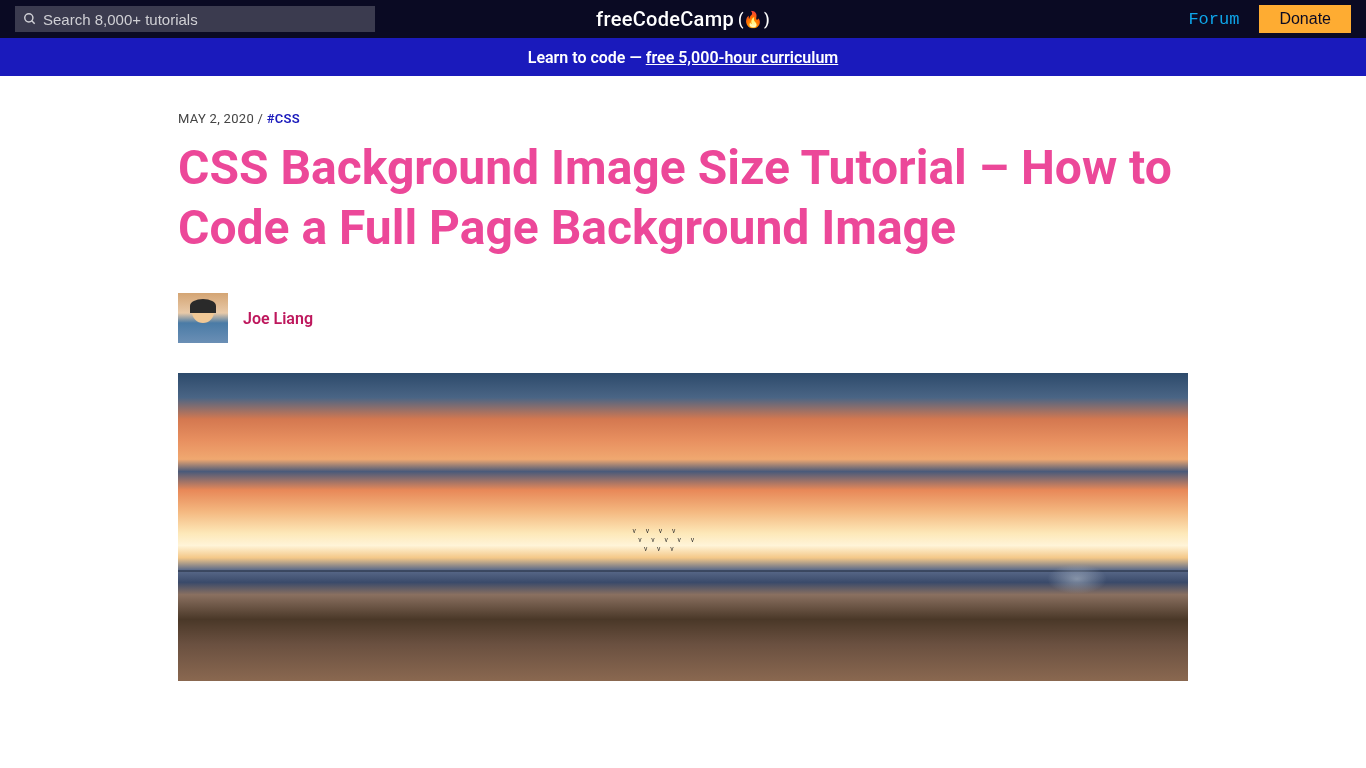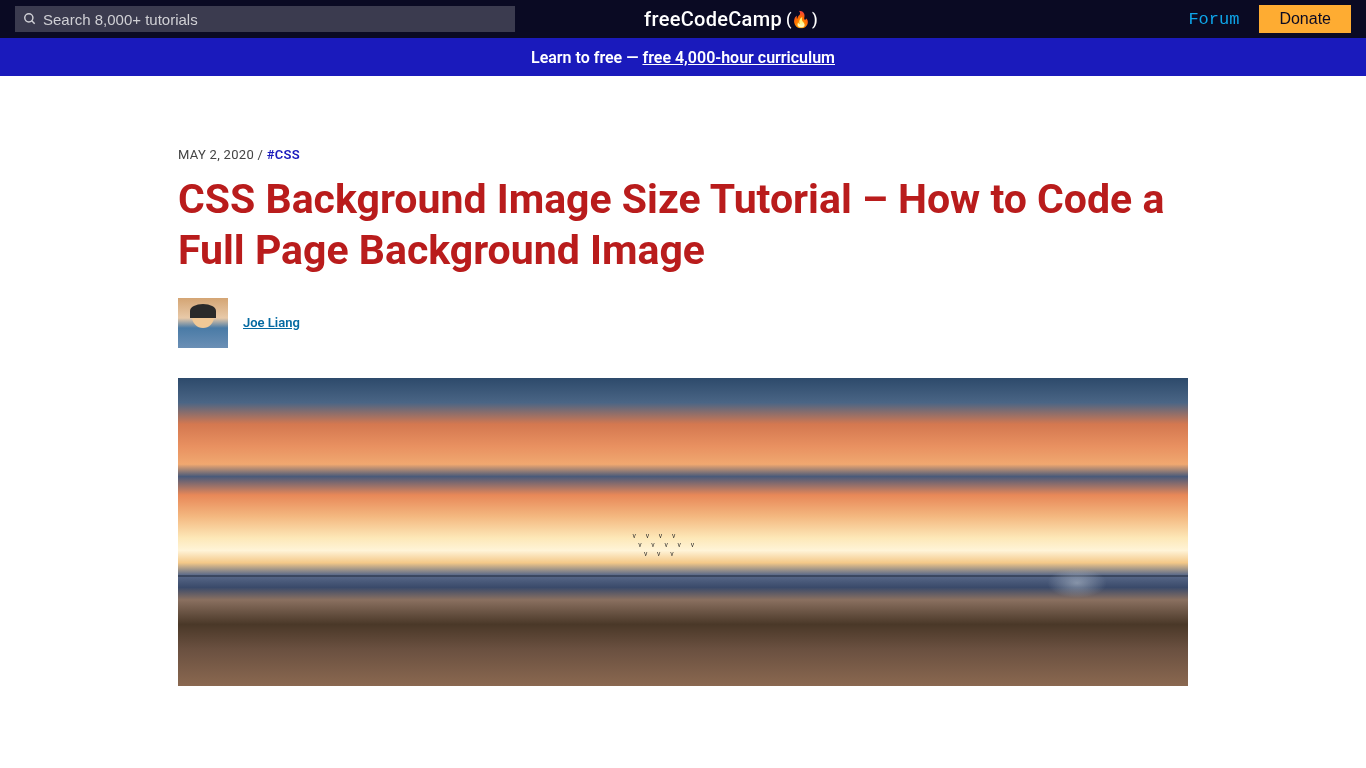--- a/index.html
+++ b/index.html
@@ -19,21 +19,21 @@
       display: flex;
       align-items: center;
       padding: 0 15px;
       position: relative;
     }
     .search-wrapper {
       display: flex;
       align-items: center;
       background: #3b3b4f;
       padding: 4px 8px;
-      width: 500px;
+      width: 360px;
       height: 26px;
     }
     .search-icon {
       color: #d0d0d5;
       margin-right: 6px;
       display: flex;
       align-items: center;
     }
     .search-input {
       background: transparent;
@@ -49,21 +49,20 @@
     .logo {
       position: absolute;
       left: 50%;
       transform: translateX(-50%);
       color: #fff;
       font-size: 20px;
       font-weight: 500;
       display: flex;
       align-items: center;
       letter-spacing: 0.3px;
-      margin-left: 48px;
     }
     .logo-fire {
       margin-left: 4px;
       font-size: 16px;
     }
     .nav-right {
       margin-left: auto;
       display: flex;
       align-items: center;
       gap: 20px;
@@ -94,38 +93,38 @@
       font-weight: 600;
     }
     .banner-link {
       color: #fff;
       text-decoration: underline;
       margin-left: 4px;
     }
     .article {
       max-width: 1010px;
       margin: 0 auto;
-      padding: 71px 0 0 0;
+      padding: 35px 0 0 0;
     }
     .meta {
       font-size: 13px;
       color: #444;
       margin-bottom: 12px;
       letter-spacing: 0.3px;
     }
     .meta-tag {
       color: #1a1abc;
       font-weight: 600;
     }
     .article-title {
-      font-size: 41px;
+      font-size: 48px;
       font-weight: 700;
-      color: #b91c1c;
+      color: #ec4899;
       line-height: 1.25;
-      margin-bottom: 21px;
+      margin-bottom: 35px;
     }
     .author-row {
       display: flex;
       align-items: center;
       gap: 15px;
       margin-bottom: 30px;
     }
     .avatar {
       width: 50px;
       height: 50px;
@@ -149,24 +148,23 @@
       position: absolute;
       top: 6px;
       left: 50%;
       transform: translateX(-50%);
       width: 26px;
       height: 14px;
       background: #2a2a2a;
       border-radius: 50% 50% 0 0;
     }
     .author-name {
-      font-size: 13px;
+      font-size: 16px;
       font-weight: 600;
-      color: #0369a1;
-      text-decoration: underline;
+      color: #be185d;
     }
     .hero-image {
       width: 100%;
       height: 308px;
       background: linear-gradient(180deg, 
         #2d4a6b 0%, 
         #4a6585 8%, 
         #d47850 15%, 
         #e89060 22%, 
         #f0a870 28%,
@@ -241,22 +239,22 @@
     <span>freeCodeCamp</span>
     <span class="logo-fire">(🔥)</span>
   </div>
   <div class="nav-right">
     <a class="forum-link">Forum</a>
     <button class="donate-btn">Donate</button>
   </div>
 </div>
 
 <div class="banner">
-  <span>Learn to free — </span>
-  <a class="banner-link">free 4,000-hour curriculum</a>
+  <span>Learn to code — </span>
+  <a class="banner-link">free 5,000-hour curriculum</a>
 </div>
 
 <article class="article">
   <div class="meta">
     <span>MAY 2, 2020</span><span> / </span><a class="meta-tag">#CSS</a>
   </div>
   <h1 class="article-title">CSS Background Image Size Tutorial – How to Code a Full Page Background Image</h1>
   <div class="author-row">
     <div class="avatar"></div>
     <a class="author-name">Joe Liang</a>

